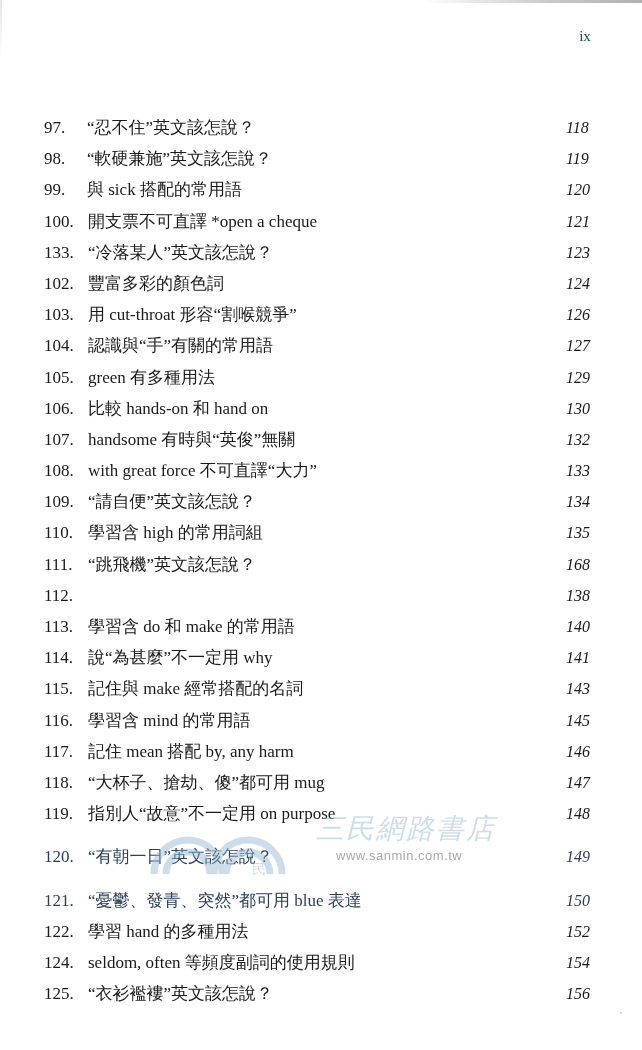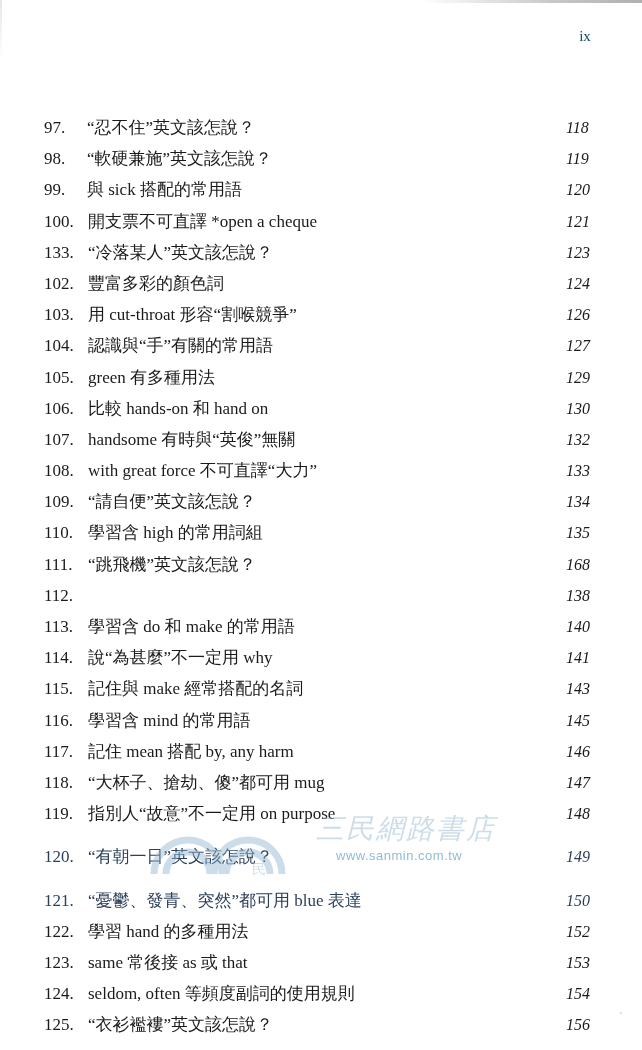--- a/index.html
+++ b/index.html
@@ -101,21 +101,21 @@
       letter-spacing: 2px;
       white-space: nowrap;
       font-style: italic;
     }
     .wm-url {
       position: absolute;
       left: 188px;
       top: 40px;
       font-family: "Liberation Sans", sans-serif;
       font-size: 13px;
-      color: #0369a1;
+      color: #404040;
       letter-spacing: 0.5px;
       white-space: nowrap;
     }
     .toc-row.tinted {
       color: #2b3f5a;
       margin-top: 12px;
     }
     .corner-dot {
       position: absolute;
       top: 1012px;
@@ -255,25 +255,20 @@
   </div>
   <div class="toc-row three-digit tinted">
     <span class="toc-num">121.</span>
     <span class="toc-title">“憂鬱、發青、突然”都可用 blue 表達</span>
     <span class="toc-page">150</span>
   </div>
   <div class="toc-row three-digit">
     <span class="toc-num">122.</span>
     <span class="toc-title">學習 hand 的多種用法</span>
     <span class="toc-page">152</span>
-  </div>
-  <div class="toc-row three-digit">
-    <span class="toc-num">123.</span>
-    <span class="toc-title">same 常後接 as 或 that</span>
-    <span class="toc-page">153</span>
   </div>
   <div class="toc-row three-digit">
     <span class="toc-num">124.</span>
     <span class="toc-title">seldom, often 等頻度副詞的使用規則</span>
     <span class="toc-page">154</span>
   </div>
   <div class="toc-row three-digit">
     <span class="toc-num">125.</span>
     <span class="toc-title">“衣衫襤褸”英文該怎說？</span>
     <span class="toc-page">156</span>

